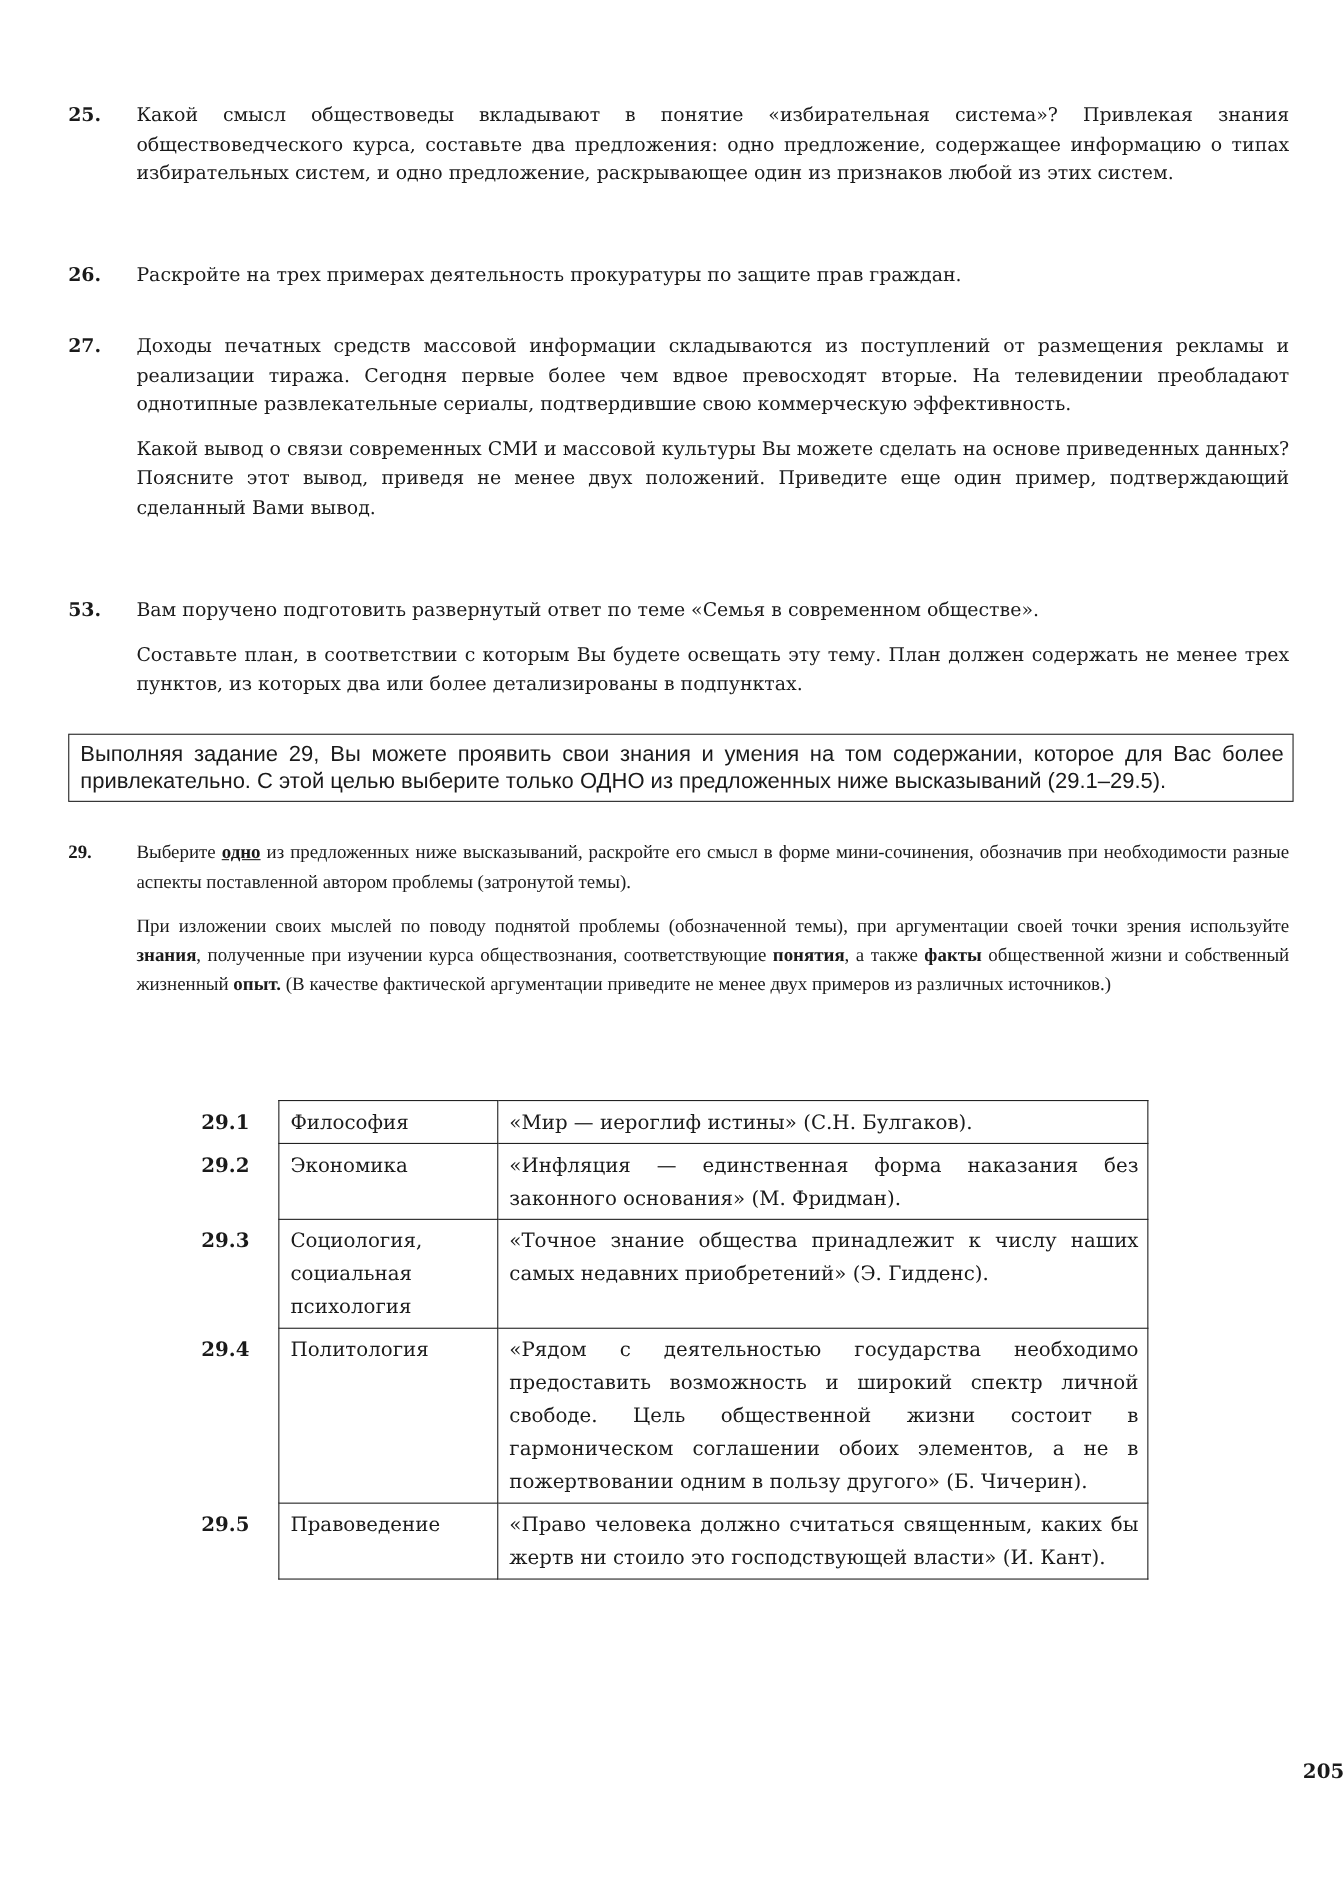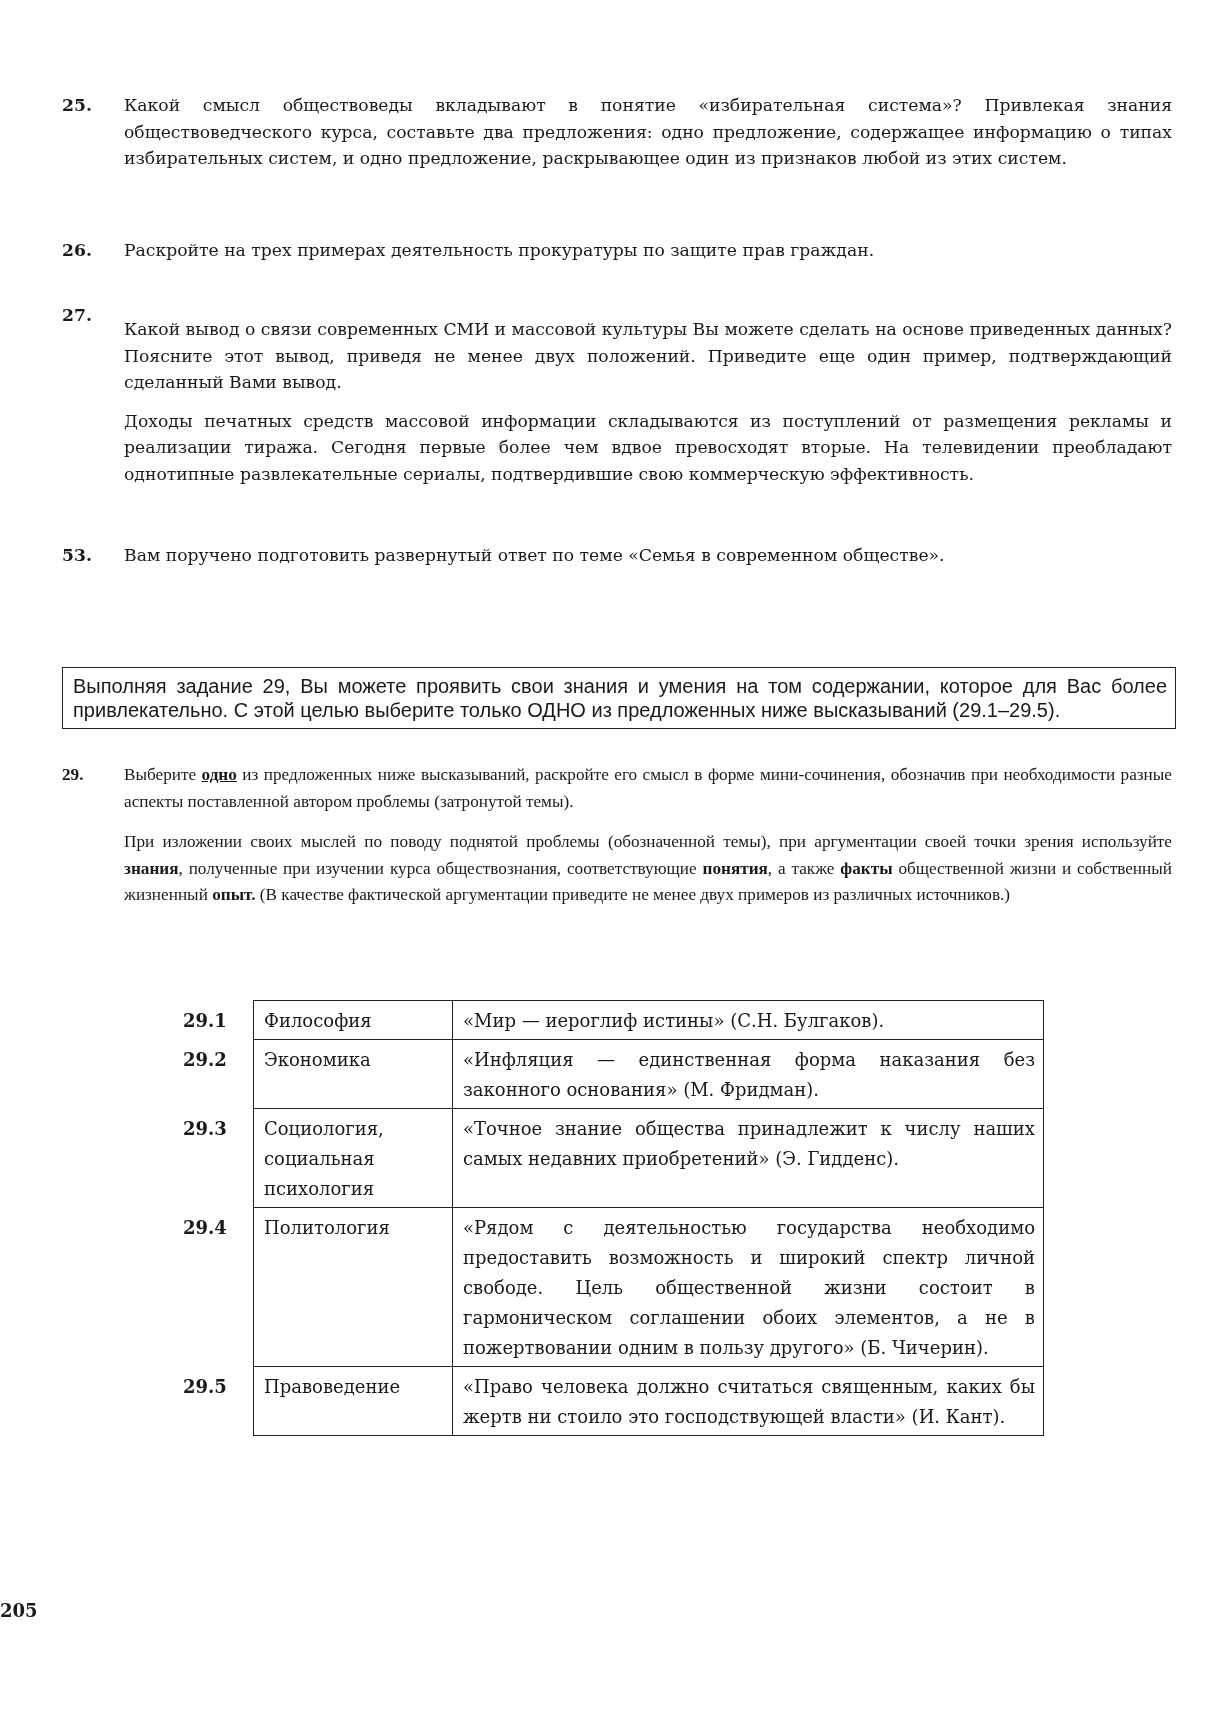--- a/index.html
+++ b/index.html
@@ -30,21 +30,21 @@
   table.quotes {
     position: absolute; left: 183px; top: 1000px;
     border-collapse: collapse; font-size: 18px; line-height: 30px;
   }
   table.quotes td { vertical-align: top; padding: 0; }
   td.qnum { width: 70px; font-weight: bold; padding-right: 0; border: none; }
   td.qsubj { width: 180px; border: 1.5px solid #222; padding: 5px 8px 3px 10px !important; margin-top: 12px; }
   td.qtext { width: 572px; border: 1.5px solid #222; padding: 5px 8px 3px 10px !important; text-align: justify; }
   td.qnum { padding-top: 5px !important; }
   .footer-page {
-    position: absolute; left: 0; width: 1222px; top: 1600px; text-align: left;
+    position: absolute; left: 0; width: 1222px; top: 1600px; text-align: right;
     font-size: 18px; font-weight: bold;
   }
 </style>
 </head>
 <body>
 
 <div class="page">
 
   <div class="task" style="top:92px;">
     <div class="num">25.</div>
@@ -56,29 +56,30 @@
   <div class="task" style="top:237px;">
     <div class="num">26.</div>
     <div class="body">
       <p>Раскройте на трех примерах деятельность прокуратуры по защите прав граждан.</p>
     </div>
   </div>
 
   <div class="task" style="top:302px;">
     <div class="num">27.</div>
     <div class="body">
+      <p>Доходы печатных средств массовой информации складываются из поступлений от размещения рекламы и реализации тиража. Сегодня первые более чем вдвое превосходят вторые. На телевидении преобладают однотипные развлекательные сериалы, подтвердившие свою коммерческую эффективность.</p>
       <p style="margin-top:14px;">Какой вывод о связи современных СМИ и массовой культуры Вы можете сделать на основе приведенных данных? Поясните этот вывод, приведя не менее двух положений. Приведите еще один пример, подтверждающий сделанный Вами вывод.</p>
-      <p>Доходы печатных средств массовой информации складываются из поступлений от размещения рекламы и реализации тиража. Сегодня первые более чем вдвое превосходят вторые. На телевидении преобладают однотипные развлекательные сериалы, подтвердившие свою коммерческую эффективность.</p>
     </div>
   </div>
 
   <div class="task" style="top:542px;">
     <div class="num">53.</div>
     <div class="body">
       <p>Вам поручено подготовить развернутый ответ по теме «Семья в современном обществе».</p>
+      <p style="margin-top:14px;">Составьте план, в соответствии с которым Вы будете освещать эту тему. План должен содержать не менее трех пунктов, из которых два или более детализированы в подпунктах.</p>
     </div>
   </div>
 
   <div class="notice">Выполняя задание 29, Вы можете проявить свои знания и умения на том содержании, которое для Вас более привлекательно. С этой целью выберите только ОДНО из предложенных ниже высказываний (29.1–29.5).</div>
 
   <div class="task" style="top:762px;font-family:Liberation Serif, serif;">
     <div class="num">29.</div>
     <div class="body">
       <p><span>Выберите </span><span class="u">одно</span><span> из предложенных ниже высказываний, раскройте его смысл в форме мини-сочинения, обозначив при необходимости разные аспекты поставленной автором проблемы (затронутой темы).</span></p>
       <p style="margin-top:14px;"><span>При изложении своих мыслей по поводу поднятой проблемы (обозначенной темы), при аргументации своей точки зрения используйте </span><span class="b">знания</span><span>, полученные при изучении курса обществознания, соответствующие </span><span class="b">понятия</span><span>, а также </span><span class="b">факты</span><span> общественной жизни и собственный жизненный </span><span class="b">опыт.</span><span> (В качестве фактической аргументации приведите не менее двух примеров из различных источников.)</span></p>

